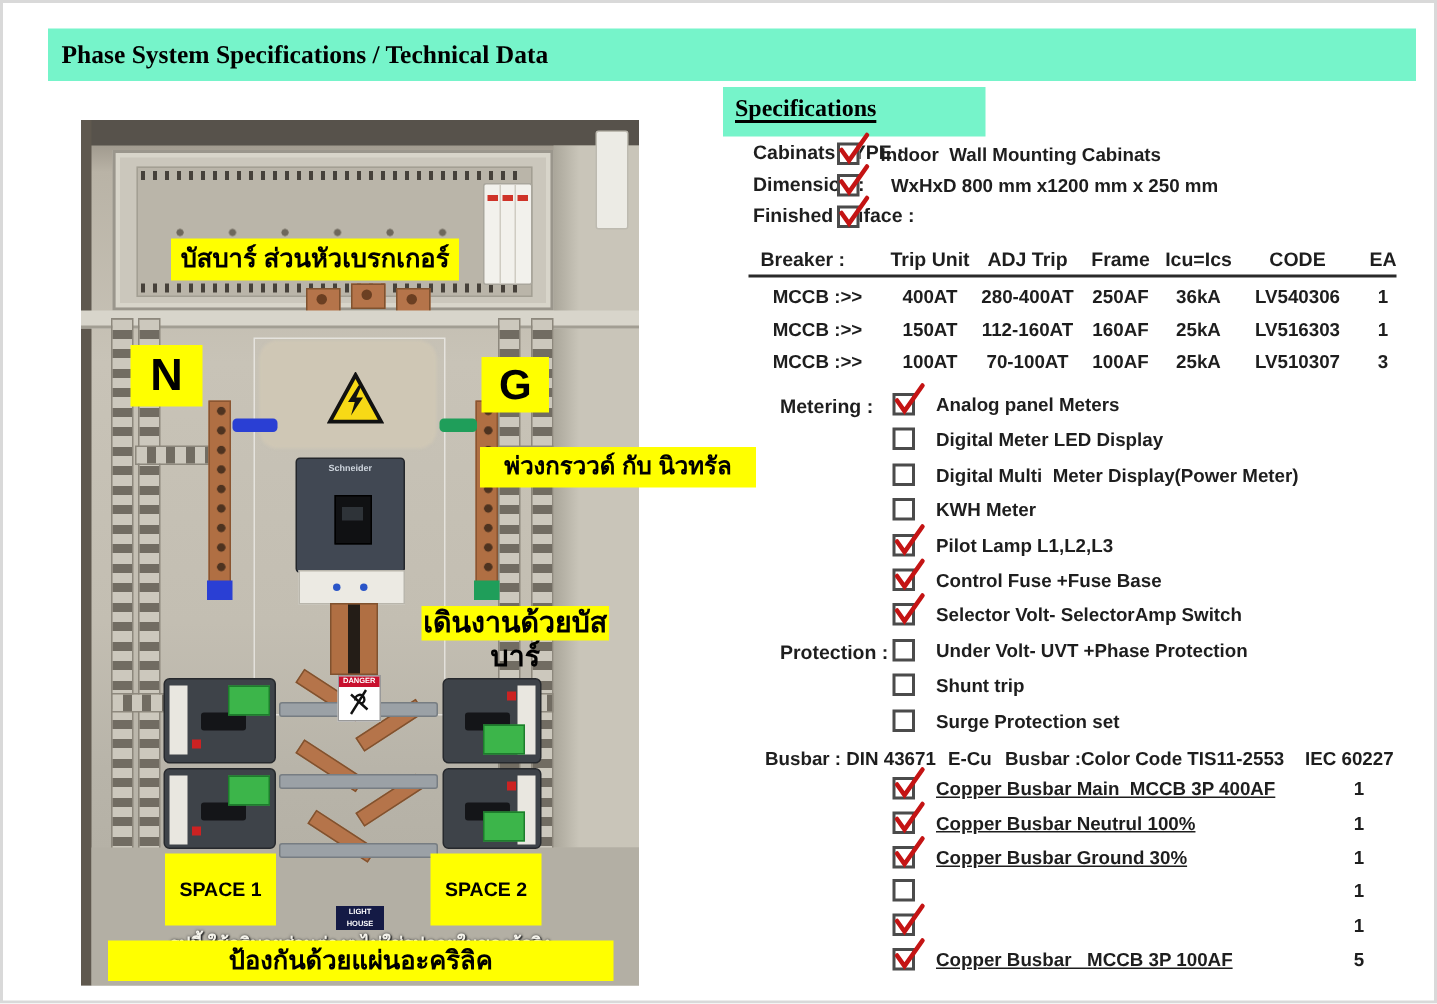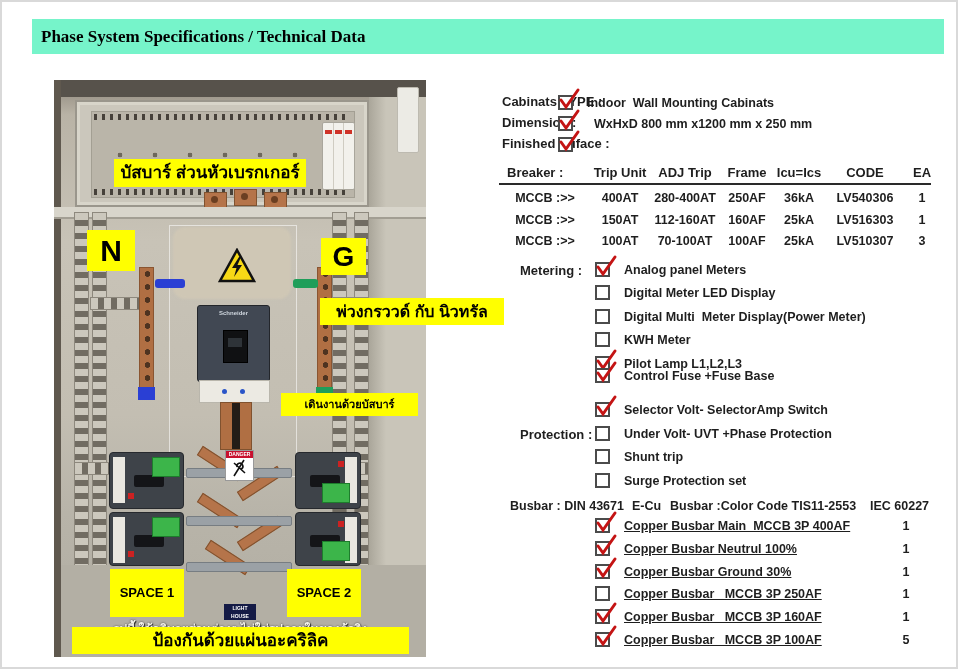--- a/index.html
+++ b/index.html
@@ -111,20 +111,23 @@
   .banner{position:absolute;left:18px;top:547px;width:337px;height:27px;background:#ffff00;
     color:#000;font-weight:bold;font-size:17px;text-align:center;line-height:27px;}
   .floor{position:absolute;left:7px;top:485px;width:365px;height:92px;background:#b3afa4;}
 </style>
 </head>
 <body>
 
 <div class="page" style="--mint:#76f4ca">
 
   <div class="title-bar">Phase System Specifications / Technical Data</div>
+  <div class="heading specs-h">
+    <span class="u">Specifications</span>
+  </div>
 
   <div class="photo">
     <div class="topband"></div>
     <div class="leftedge"></div>
     <div class="rightwall"></div>
     <div class="duct"></div>
 
     <div class="frame">
       <div class="frame-in">
         <div class="slotrow" style="top:2px"></div>
@@ -223,21 +226,21 @@
       <div class="hd">DANGER</div>
       <svg width="27" height="22" viewBox="0 0 27 22" style="position:absolute;left:0;top:7px">
         <path d="M18 2 L8 18 M8 5 L19 15 M11 9 a3 3 0 1 1 4 2" stroke="#111" stroke-width="1.6" fill="none"></path>
       </svg>
     </div>
 
     <div class="ylabel" style="left:60px;top:79px;width:192px;height:28px;font-size:17px;line-height:28px">บัสบาร์ ส่วนหัวเบรกเกอร์</div>
     <div class="ylabel" style="left:33px;top:150px;width:48px;height:41px;font-size:30px;line-height:41px">N</div>
     <div class="ylabel" style="left:267px;top:158px;width:45px;height:37px;font-size:28px;line-height:37px">G</div>
     <div class="ylabel" style="left:266px;top:218px;width:184px;height:27px;font-size:16px;line-height:27px">พ่วงกรววด์ กับ นิวทรัล</div>
-    <div class="ylabel" style="left:227px;top:313px;width:137px;height:23px;font-size:11px;line-height:23px">เดินงานด้วยบัสบาร์</div>
+    <div class="ylabel" style="left:227px;top:324px;width:125px;height:23px;font-size:19px;line-height:23px">เดินงานด้วยบัสบาร์</div>
     <div class="ylabel" style="left:56px;top:489px;width:74px;height:48px;font-size:13px;line-height:48px">SPACE 1</div>
     <div class="ylabel" style="left:233px;top:489px;width:74px;height:48px;font-size:13px;line-height:48px">SPACE 2</div>
 
     <div class="logo">LIGHT HOUSE</div>
     <div class="disclaimer">รูปนี้ ใช้อธิบายส่วนต่างๆ ไม่ใช่รูปภายในของตู้จริง</div>
     <div class="banner">ป้องกันด้วยแผ่นอะคริลิค</div>
   </div>
 
   <div class="col">
     <div id="top-rows">
@@ -333,21 +336,21 @@
           <span class="txt">KWH Meter</span>
         </div>
         <div class="clrow" style="top: 93.6px;">
           <span class="cb" style="left: 96px; top: 0px;">
             <svg width="24" height="24" viewBox="0 0 24 24">
               <path d="M4 13 L9 20 L21 3" fill="none" stroke="#c41414" stroke-width="3" stroke-linecap="round"></path>
             </svg>
           </span>
           <span class="txt">Pilot Lamp L1,L2,L3</span>
         </div>
-        <div class="clrow" style="top: 106px; text-decoration: underline;">
+        <div class="clrow" style="top: 117px; text-decoration: underline;">
           <span class="cb" style="left: 96px; top: 0px;">
             <svg width="24" height="24" viewBox="0 0 24 24">
               <path d="M4 13 L9 20 L21 3" fill="none" stroke="#c41414" stroke-width="3" stroke-linecap="round"></path>
             </svg>
           </span>
           <span class="txt">Control Fuse +Fuse Base</span>
         </div>
         <div class="clrow" style="top: 140.4px;">
           <span class="cb" style="left: 96px; top: 0px;">
             <svg width="24" height="24" viewBox="0 0 24 24">
@@ -401,30 +404,28 @@
           <span class="cb" style="left: 96px; top: 0px;">
             <svg width="24" height="24" viewBox="0 0 24 24">
               <path d="M4 13 L9 20 L21 3" fill="none" stroke="#c41414" stroke-width="3" stroke-linecap="round"></path>
             </svg>
           </span>
           <span class="txt">Copper Busbar Ground 30%</span>
           <span class="qty">1</span>
         </div>
         <div class="birow" style="top: 68.4px;">
           <span class="cb" style="left: 96px; top: 0px;"></span>
-          <span class="txt">Copper Busbar   MCCB 3P 250AF</span>
           <span class="qty">1</span>
         </div>
         <div class="birow" style="top: 91.2px;">
           <span class="cb" style="left: 96px; top: 0px;">
             <svg width="24" height="24" viewBox="0 0 24 24">
               <path d="M4 13 L9 20 L21 3" fill="none" stroke="#c41414" stroke-width="3" stroke-linecap="round"></path>
             </svg>
           </span>
-          <span class="txt">Copper Busbar   MCCB 3P 160AF</span>
           <span class="qty">1</span>
         </div>
         <div class="birow" style="top: 114px;">
           <span class="cb" style="left: 96px; top: 0px;">
             <svg width="24" height="24" viewBox="0 0 24 24">
               <path d="M4 13 L9 20 L21 3" fill="none" stroke="#c41414" stroke-width="3" stroke-linecap="round"></path>
             </svg>
           </span>
           <span class="txt">Copper Busbar   MCCB 3P 100AF</span>
           <span class="qty">5</span>

